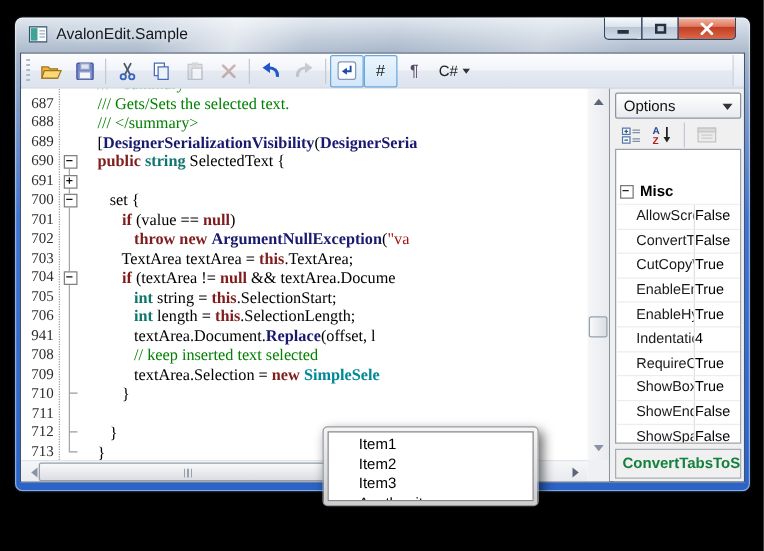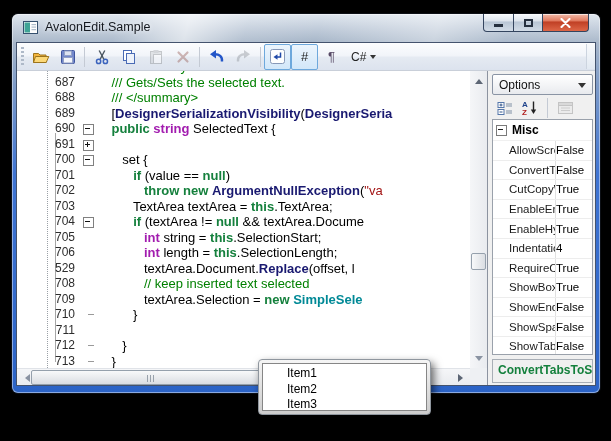--- a/index.html
+++ b/index.html
@@ -39,31 +39,31 @@
   .caret-down{width:0;height:0;border:3.5px solid transparent;border-top:4px solid #333;margin-top:4px;}
   .tsep{width:1px;height:20px;background:#c4cad4;margin:0 3px;flex:none;}
   .pilcrow{font-size:13px;color:#584a66;}
   .tb-overflow{margin-left:auto;width:8px;height:25px;background:linear-gradient(#f8fafc,#e2e9f2);border-left:1px solid #ccd4df;}
 
   
   .main{position:absolute;left:0;top:28px;right:0;bottom:0;}
   .editor{position:absolute;left:0;top:0;width:471px;height:100%;background:#fff;border-right:1px solid #8c93a0;box-sizing:border-box;}
   .viewport{position:absolute;left:0;top:0;right:17px;bottom:17px;overflow:hidden;background:#fff;}
   .num-sep{position:absolute;left:30px;top:0;bottom:0;border-left:1px dotted #9aa0a6;}
-  .code-lines{position:absolute;left:0;top:-12px;right:0;font-family:Liberation Sans, sans-serif;font-size:13px;margin-left:32px;}
+  .code-lines{position:absolute;left:0;top:-12px;right:0;font-family:Liberation Serif, serif;font-size:13px;}
   .code-line{display:flex;height:15.5px;line-height:15.5px;white-space:pre;}
   .line-num{width:26px;text-align:right;padding-right:5px;color:#2d2d2d;flex:none;font-size:12px;}
   .fold-cell{width:17px;flex:none;position:relative;}
   .fold-box{position:absolute;left:3px;top:3px;width:9px;height:9px;border:1px solid #808080;background:#fff;z-index:2;}
   .fold-box::before{content:'';position:absolute;left:1px;top:3px;width:5px;height:1px;background:#111;}
   .fold-box.plus::after{content:'';position:absolute;left:3px;top:1px;width:1px;height:5px;background:#111;}
   .fold-tick{position:absolute;left:8px;top:7px;width:6px;height:1px;background:#9a9a9a;}
   .fold-vline{position:absolute;left:38px;width:1px;background:#a6a6a6;}
   .code-text{flex:none;color:#000;}
-  .sg-c{color:#008000;} .sg-k{color:#15803d;font-weight:bold;} .sg-t{color:#a21caf;font-weight:bold;}
+  .sg-c{color:#008000;} .sg-k{color:#7f1d1d;font-weight:bold;} .sg-t{color:#0f766e;font-weight:bold;}
   .sg-m{color:#191970;font-weight:bold;} .sg-y{color:#008996;font-weight:bold;} .sg-s{color:#a31515;}
   .fold-ellipsis{display:inline-block;border:1px solid #9a9a9a;background:#f3f3f3;color:#555;font-size:10px;
     line-height:10px;padding:1px 3px 2px;margin-left:3px;vertical-align:1px;}
   .caret{display:inline-block;width:1px;height:13px;background:#000;vertical-align:-2px;}
 
   
   .vscroll{position:absolute;top:0;right:0;width:17px;bottom:17px;background:linear-gradient(90deg,#f5f6f8,#e9ebef);}
   .hscroll{position:absolute;left:0;bottom:0;right:17px;height:17px;background:linear-gradient(#f5f6f8,#e9ebef);border-top:1px solid #e0e3e8;box-sizing:border-box;}
   .corner{position:absolute;right:0;bottom:0;width:17px;height:17px;background:#eef0f3;}
   .sb-up,.sb-down{position:absolute;left:0;width:17px;height:16px;display:flex;align-items:center;justify-content:center;}
@@ -86,31 +86,31 @@
   .combo{position:absolute;left:1px;right:2px;top:3px;height:21px;box-sizing:border-box;
     background:linear-gradient(#ffffff,#f3f4f6 55%,#e8eaee);border:1px solid #8a94a4;border-radius:2px;
     display:flex;align-items:center;padding-left:6px;color:#111;}
   .combo-arrow{position:absolute;right:6px;top:8px;width:0;height:0;border:4px solid transparent;border-top:5px solid #333;}
   .pgtb{position:absolute;left:1px;top:26px;height:22px;right:2px;display:flex;align-items:center;gap:3px;padding-left:2px;}
   .tbi{width:22px;height:20px;display:flex;align-items:center;justify-content:center;flex:none;}
   .tbi.disabled{opacity:.5;filter:grayscale(80%);}
   .pg{position:absolute;left:1px;right:2px;top:48px;bottom:30px;background:#fff;border:1px solid #9aa1ab;
       overflow:hidden;font-size:11.5px;box-sizing:border-box;}
   .pg-cat{height:20px;display:flex;align-items:center;font-weight:bold;font-size:12px;padding-left:3px;gap:5px;
-      border-bottom:1px solid #f0f0f0;}
+      border-bottom:1px solid #f0f0f0;margin-top:23px;}
   .cat-box{width:9px;height:9px;border:1px solid #7a7a7a;position:relative;background:#fff;flex:none;}
   .cat-box::before{content:'';position:absolute;left:1px;top:3px;width:5px;height:1px;background:#222;}
   .pg-row{height:19.6px;display:flex;align-items:stretch;padding-left:16px;border-bottom:1px solid #ededed;box-sizing:border-box;}
   .pg-name{width:46px;flex:none;overflow:hidden;white-space:nowrap;color:#1a1a1a;display:flex;align-items:center;}
   .pg-val{flex:1;border-left:1px solid #e0e0e0;overflow:hidden;white-space:nowrap;display:flex;align-items:center;color:#000;}
   .pg-help{position:absolute;left:1px;right:2px;bottom:2px;height:24px;box-sizing:border-box;background:#f0f0f0;
       border:1px solid #a8aeb6;font-weight:bold;font-size:12px;padding:3px 5px;overflow:hidden;white-space:nowrap;color:#15803d;}
 
   
-  .popup{position:absolute;left:258px;top:359px;width:173px;height:56px;box-sizing:border-box;z-index:50;
+  .popup{position:absolute;left:258px;top:341px;width:173px;height:64px;box-sizing:border-box;z-index:50;
     border:1px solid #8f969e;border-radius:4px;background:linear-gradient(#f5f5f5,#cccccc);padding:3px;
     box-shadow:3px 4px 9px rgba(0,0,0,.6);}
   .popup-inner{width:100%;height:100%;background:#fff;border:1px solid #868686;box-sizing:border-box;padding:2px 0;overflow:hidden;}
   .popup-item{height:15.5px;line-height:15.5px;padding-left:24px;font-size:12px;color:#000;white-space:nowrap;}
 </style>
 </head>
 <body>
 
 <div class="window">
   <div class="titlebar">
@@ -236,21 +236,21 @@
               <div class="code-line"><span class="line-num">689</span><span class="fold-cell"></span><span class="code-text"><span class="sg-p">    [</span><span class="sg-m">DesignerSerializationVisibility</span><span class="sg-p">(</span><span class="sg-m">DesignerSeria</span></span></div>
               <div class="code-line"><span class="line-num">690</span><span class="fold-cell"><span class="fold-box"></span></span><span class="code-text"><span class="sg-p">    </span><span class="sg-k">public</span><span class="sg-p"> </span><span class="sg-t">string</span><span class="sg-p"> SelectedText {</span></span></div>
               <div class="code-line"><span class="line-num">691</span><span class="fold-cell"><span class="fold-box plus"></span></span></div>
               <div class="code-line"><span class="line-num">700</span><span class="fold-cell"><span class="fold-box"></span></span><span class="code-text"><span class="sg-p">       set {</span></span></div>
               <div class="code-line"><span class="line-num">701</span><span class="fold-cell"></span><span class="code-text"><span class="sg-p">          </span><span class="sg-k">if</span><span class="sg-p"> (value == </span><span class="sg-k">null</span><span class="sg-p">)</span></span></div>
               <div class="code-line"><span class="line-num">702</span><span class="fold-cell"></span><span class="code-text"><span class="sg-p">             </span><span class="sg-k">throw</span><span class="sg-p"> </span><span class="sg-k">new</span><span class="sg-p"> </span><span class="sg-m">ArgumentNullException</span><span class="sg-p">(</span><span class="sg-s">"va</span></span></div>
               <div class="code-line"><span class="line-num">703</span><span class="fold-cell"></span><span class="code-text"><span class="sg-p">          TextArea textArea = </span><span class="sg-k">this</span><span class="sg-p">.TextArea;</span></span></div>
               <div class="code-line"><span class="line-num">704</span><span class="fold-cell"><span class="fold-box"></span></span><span class="code-text"><span class="sg-p">          </span><span class="sg-k">if</span><span class="sg-p"> (textArea != </span><span class="sg-k">null</span><span class="sg-p"> &amp;&amp; textArea.Docume</span></span></div>
               <div class="code-line"><span class="line-num">705</span><span class="fold-cell"></span><span class="code-text"><span class="sg-p">             </span><span class="sg-t">int</span><span class="sg-p"> string = </span><span class="sg-k">this</span><span class="sg-p">.SelectionStart;</span></span></div>
               <div class="code-line"><span class="line-num">706</span><span class="fold-cell"></span><span class="code-text"><span class="sg-p">             </span><span class="sg-t">int</span><span class="sg-p"> length = </span><span class="sg-k">this</span><span class="sg-p">.SelectionLength;</span></span></div>
-              <div class="code-line"><span class="line-num">529</span><span class="fold-cell"></span><span class="code-text"><span class="sg-p">             textArea.Document.</span><span class="sg-m">Replace</span><span class="sg-p">(offset, l</span></span></div>
+              <div class="code-line"><span class="line-num">941</span><span class="fold-cell"></span><span class="code-text"><span class="sg-p">             textArea.Document.</span><span class="sg-m">Replace</span><span class="sg-p">(offset, l</span></span></div>
               <div class="code-line"><span class="line-num">708</span><span class="fold-cell"></span><span class="code-text"><span class="sg-c">             // keep inserted text selected</span></span></div>
               <div class="code-line"><span class="line-num">709</span><span class="fold-cell"></span><span class="code-text"><span class="sg-p">             textArea.Selection = </span><span class="sg-k">new</span><span class="sg-p"> </span><span class="sg-y">SimpleSele</span></span></div>
               <div class="code-line"><span class="line-num">710</span><span class="fold-cell"><span class="fold-tick"></span></span><span class="code-text"><span class="sg-p">          }</span></span></div>
               <div class="code-line"><span class="line-num">711</span><span class="fold-cell"></span></div>
               <div class="code-line"><span class="line-num">712</span><span class="fold-cell"><span class="fold-tick"></span></span><span class="code-text"><span class="sg-p">       }</span></span></div>
               <div class="code-line"><span class="line-num">713</span><span class="fold-cell"><span class="fold-tick"></span></span><span class="code-text"><span class="sg-p">    }</span></span></div>
             </div>
         </div>
         <div class="vscroll">
           <div class="sb-up">

